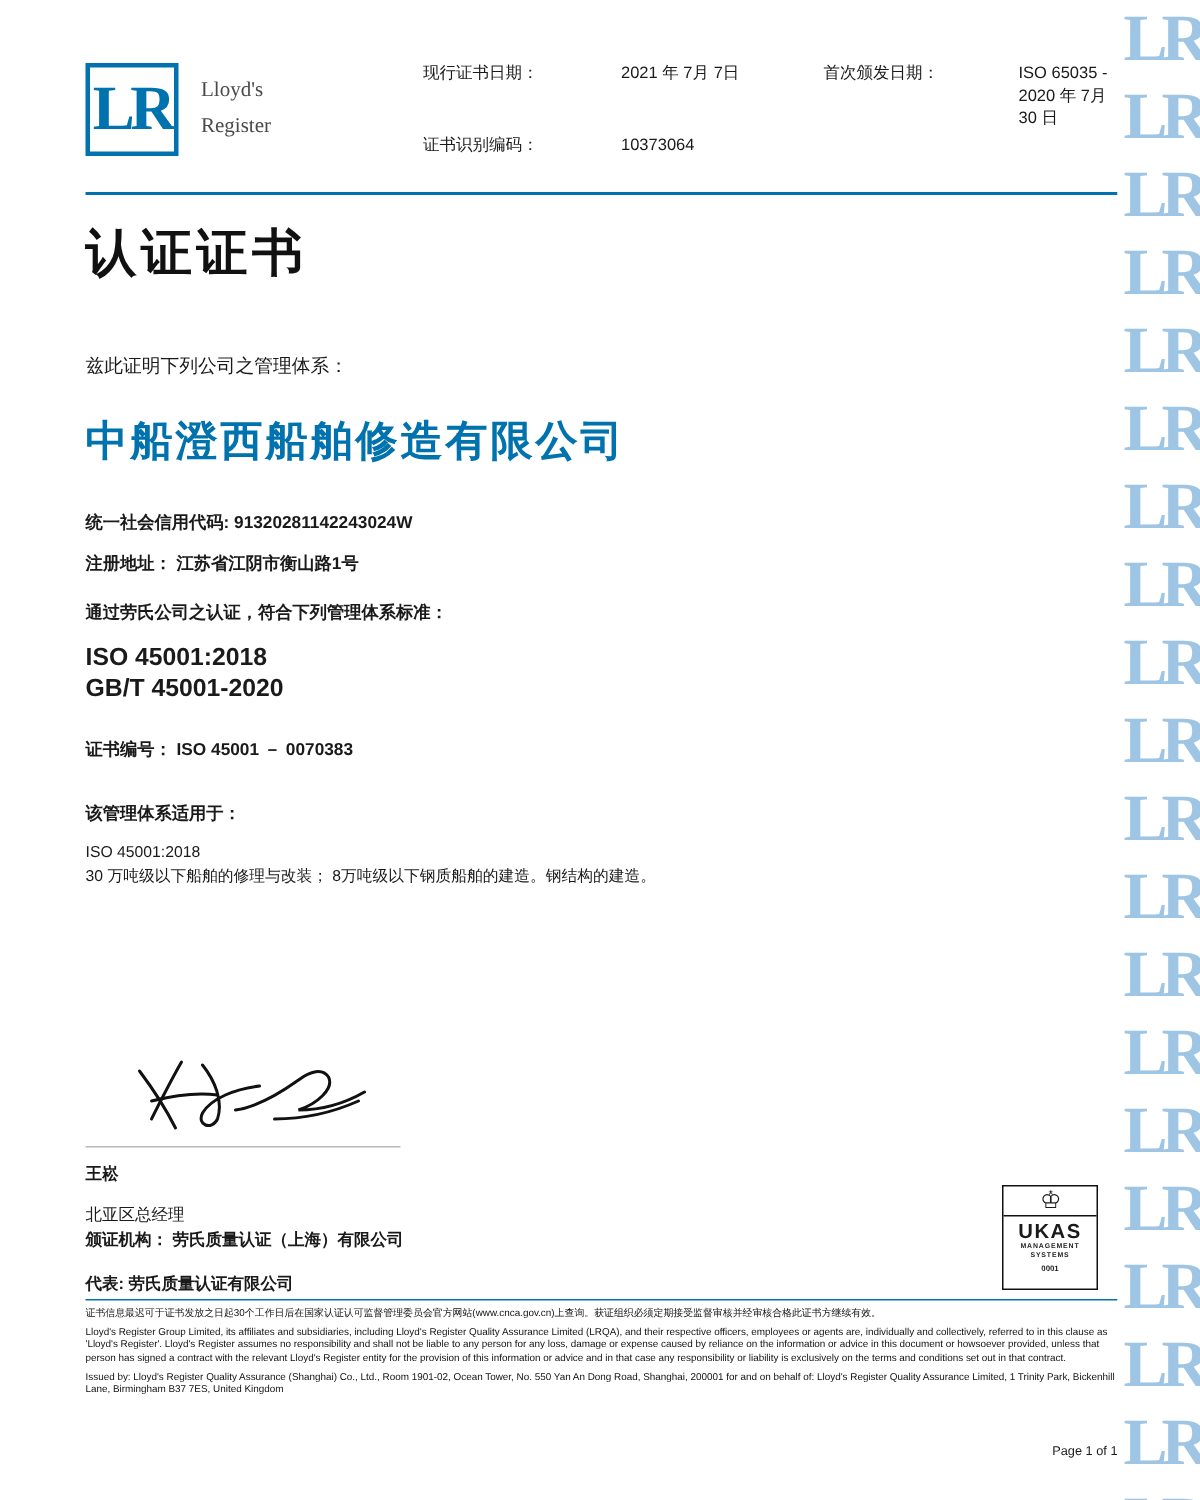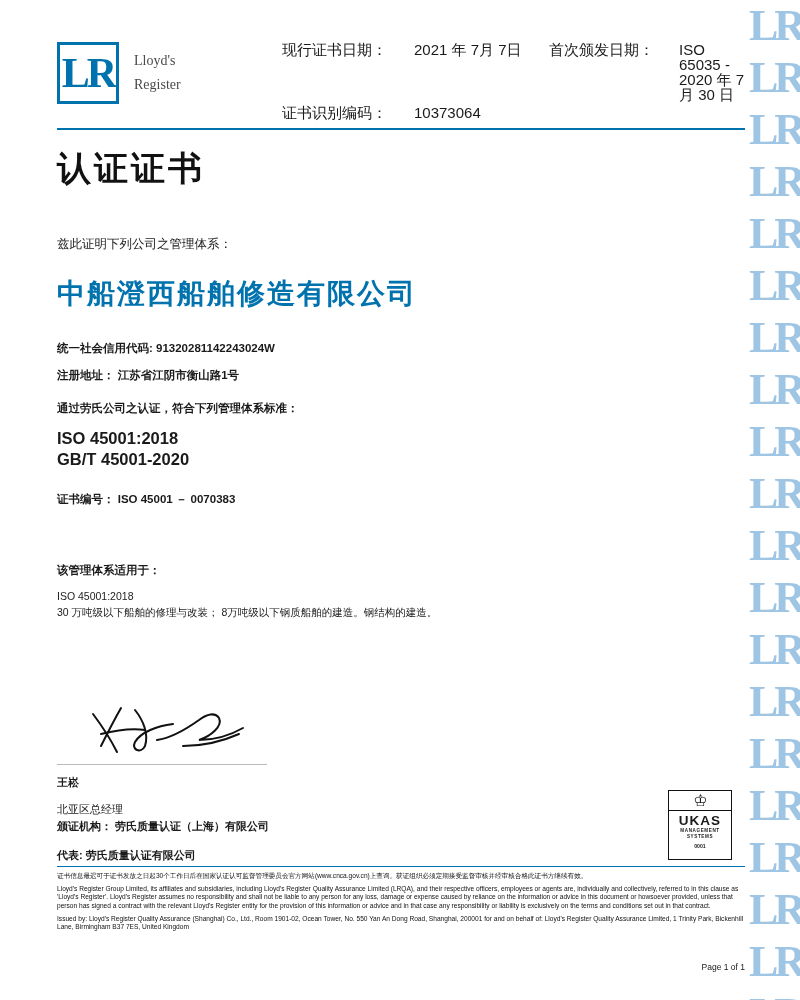--- a/index.html
+++ b/index.html
@@ -96,21 +96,21 @@
 
   .meta {
     position: absolute;
     left: 282px;
     top: 42px;
     font-size: 9.5px;
     line-height: 15px;
     color: #1a1a1a;
   }
   .meta table { border-collapse: collapse; }
-  .meta td { padding: 0 0 3px 0; vertical-align: top; font-size: 15px; }
+  .meta td { padding: 0 0 3px 0; vertical-align: top; font-size: 11px; }
   .meta td.label { width: 132px; }
   .meta td.value { width: 135px; }
   .meta td.label2 { width: 130px; }
 
   .rule {
     position: absolute;
     left: 57px;
     top: 128px;
     width: 688px;
     height: 2px;
@@ -159,21 +159,21 @@
     line-height: 21px;
   }
   .cert-no {
     font-size: 11.5px;
     font-weight: 700;
     margin-top: 22px;
   }
   .applies-head {
     font-size: 11.5px;
     font-weight: 700;
-    margin-top: 56px;
+    margin-top: 28px;
   }
   .applies-body {
     font-size: 10.5px;
     line-height: 16px;
     margin-top: 10px;
   }
 
   
   .signature {
     position: absolute;

